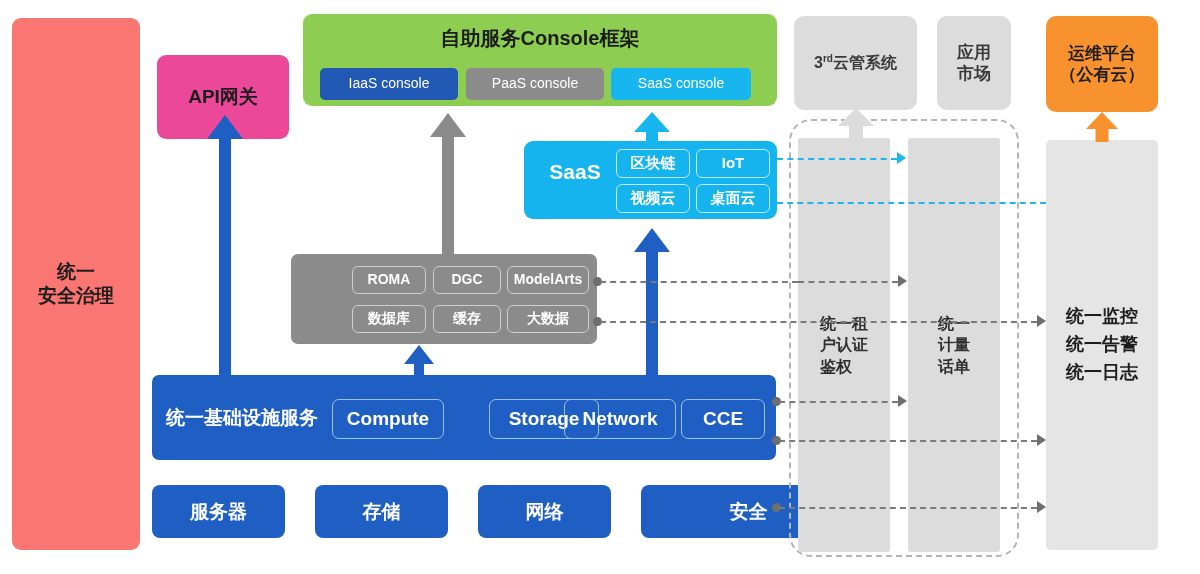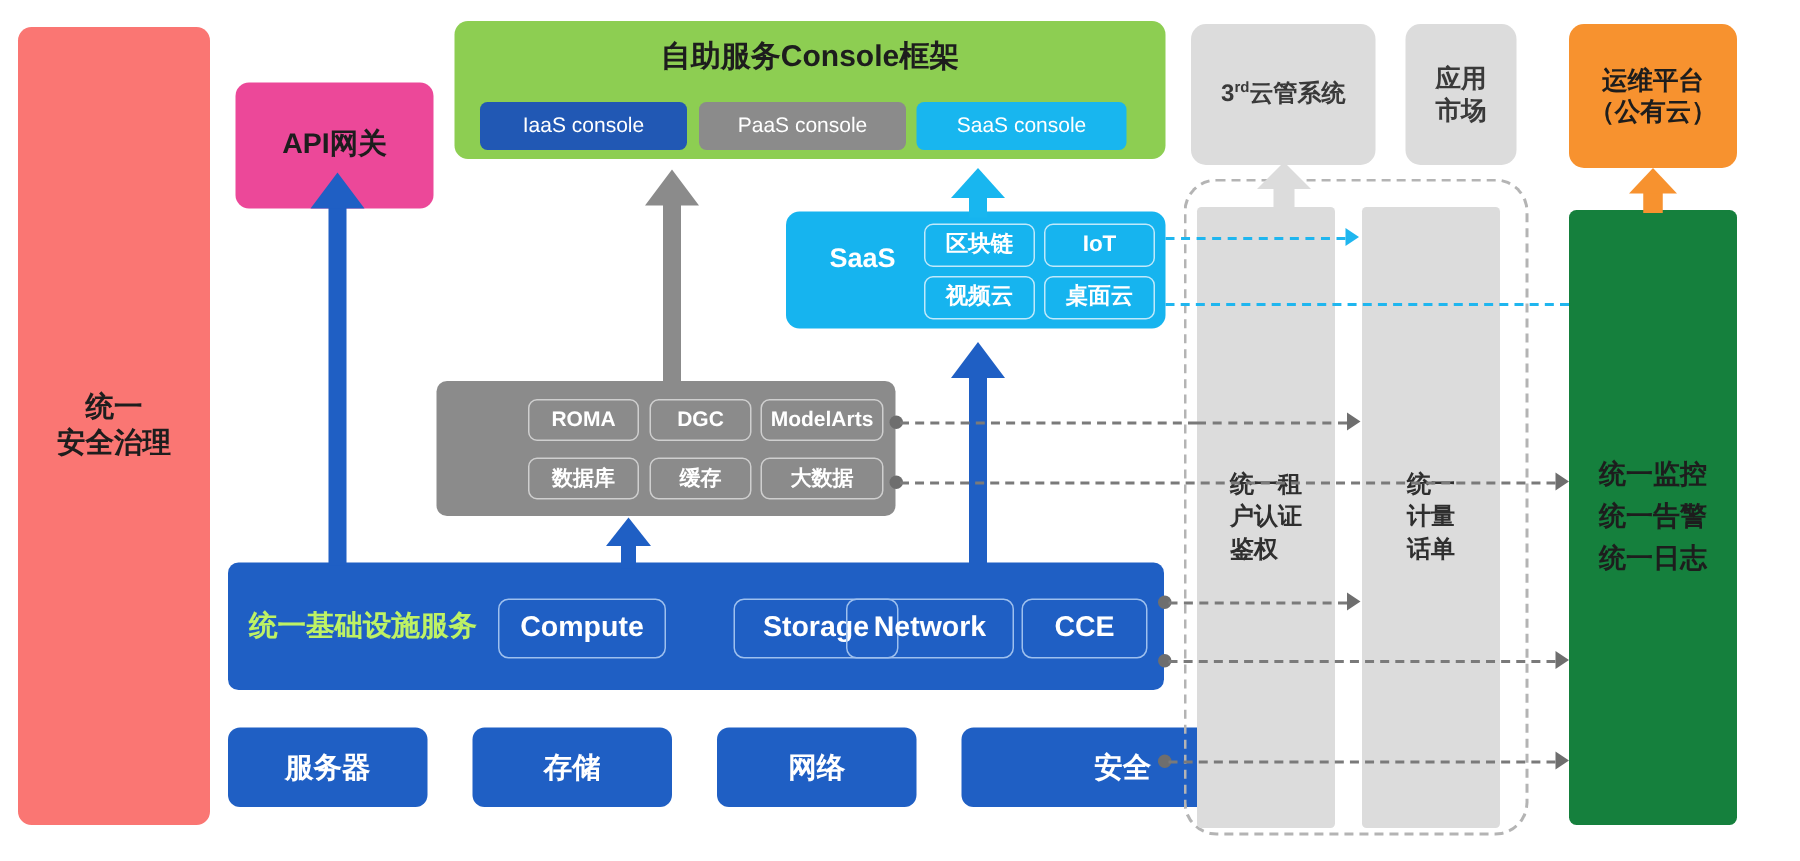--- a/index.html
+++ b/index.html
@@ -28,21 +28,21 @@
       color:#ffffff;font-size:14px;font-weight:400;}
   #console-iaas{left:17px;width:138px;background:#2158b4;}
   #console-paas{left:163px;width:138px;background:#8b8b8b;}
   #console-saas{left:308px;width:140px;background:#18b6ef;}
 
   
   #saas-block{left:524px;top:141px;width:253px;height:78px;border-radius:9px;
       background:#16b4ef;display:block;}
   #saas-label{position:absolute;left:12px;top:0;width:78px;height:62px;
       display:flex;align-items:center;justify-content:center;
-      color:#ffffff;font-size:18px;font-weight:600;}
+      color:#ffffff;font-size:21px;font-weight:600;}
   .saas-chip{position:absolute;height:27px;border-radius:6px;border:1.6px solid #bfe9fb;
       display:flex;align-items:center;justify-content:center;
       color:#ffffff;font-size:15px;font-weight:600;}
   #saas-chip-0{left:92px;top:8px;width:72px;}
   #saas-chip-1{left:172px;top:8px;width:72px;}
   #saas-chip-2{left:92px;top:43px;width:72px;}
   #saas-chip-3{left:172px;top:43px;width:72px;}
 
   
   #paas-block{left:291px;top:254px;width:306px;height:90px;border-radius:7px;
@@ -57,21 +57,21 @@
   #paas-chip-1{left:142px;top:12px;width:66px;}
   #paas-chip-2{left:216px;top:12px;width:80px;}
   #paas-chip-3{left:61px;top:51px;width:72px;}
   #paas-chip-4{left:142px;top:51px;width:66px;}
   #paas-chip-5{left:216px;top:51px;width:80px;}
 
   
   #infra-bar{left:152px;top:375px;width:624px;height:85px;border-radius:7px;
       background:#1f5fc4;display:block;}
   #infra-label{position:absolute;left:14px;top:0;height:85px;
-      display:flex;align-items:center;color:#bef264;font-size:19px;font-weight:700;font-family:Liberation Serif, serif;}
+      display:flex;align-items:center;color:#ffffff;font-size:19px;font-weight:700;font-family:Liberation Serif, serif;}
   .infra-chip{position:absolute;top:24px;height:38px;border-radius:7px;
       border:1.7px solid #9ec0ee;display:flex;align-items:center;justify-content:center;
       color:#ffffff;font-size:19px;font-weight:600;}
   #infra-chip-0{left:180px;width:110px;}
   #infra-chip-1{left:297px;width:108px;margin-left:40px;}
   #infra-chip-2{left:412px;width:110px;}
   #infra-chip-3{left:529px;width:82px;}
 
   
   .hw-box{position:absolute;top:485px;height:53px;border-radius:8px;background:#1f5fc4;
@@ -95,21 +95,21 @@
   .svc-col{position:absolute;width:92px;top:138px;height:414px;background:#dcdcdc;
       border-radius:3px;display:flex;align-items:center;justify-content:center;
       color:#2f2f2f;font-size:16px;font-weight:700;line-height:1.35;}
   #svc-col-auth{left:798px;}
   #svc-col-billing{left:908px;}
 
   
   #ops-platform{left:1046px;top:16px;width:112px;height:96px;border-radius:10px;
       background:#f7922f;color:#1d1d1d;font-size:17px;font-weight:700;}
   #ops-monitor{left:1046px;top:140px;width:112px;height:410px;border-radius:5px;
-      background:#15803d;color:#1d1d1d;font-size:18px;font-weight:700;line-height:1.55;}
+      background:#e5e5e5;color:#1d1d1d;font-size:18px;font-weight:700;line-height:1.55;}
 
   
   .arrow-up{position:absolute;}
   .arrow-up .shaft{position:absolute;left:50%;transform:translateX(-50%);bottom:0;}
   .arrow-up .head{position:absolute;left:50%;transform:translateX(-50%);top:0;
       width:0;height:0;border-style:solid;border-color:transparent;}
 
   
   .dline{position:absolute;height:0;border-top:2px dashed #7a7a7a;}
   .dline.cyan{border-top:2px dashed #1fb6ef;}

